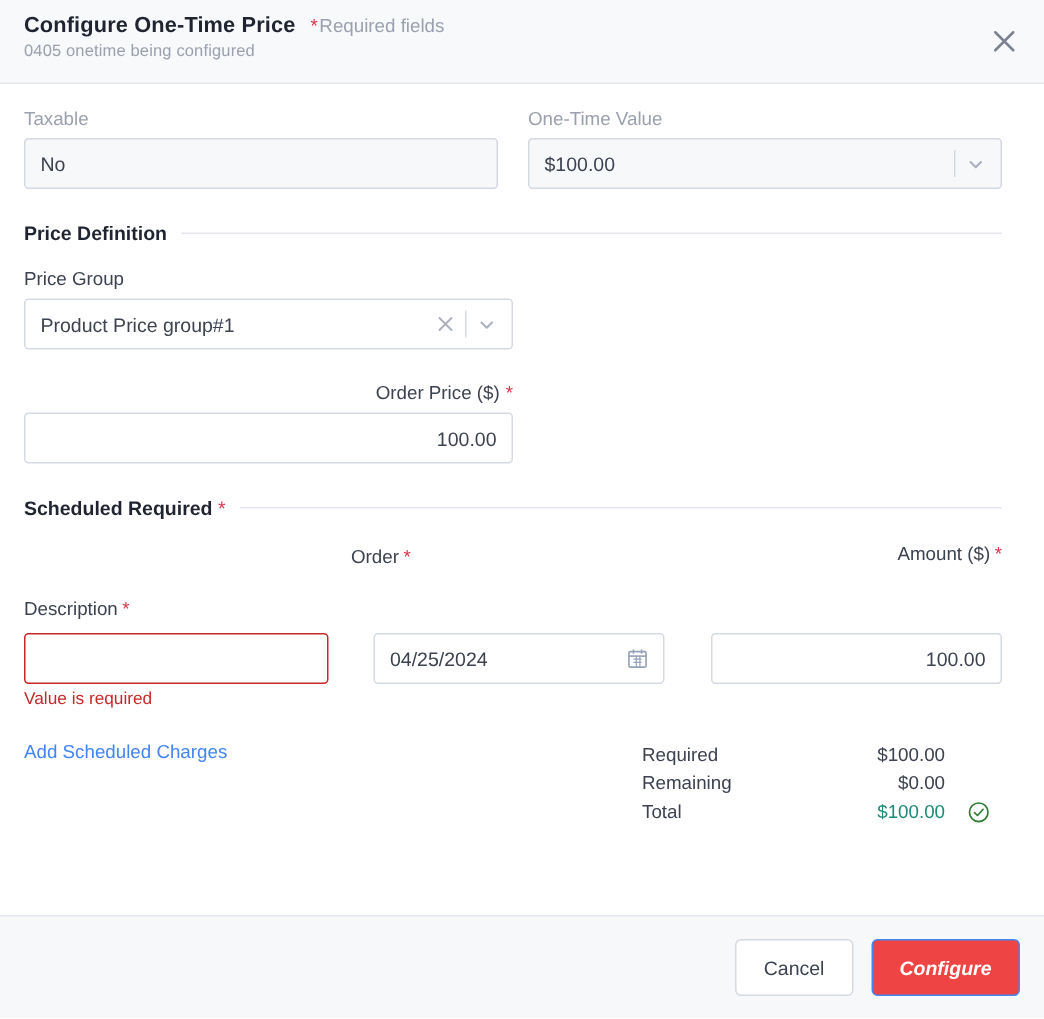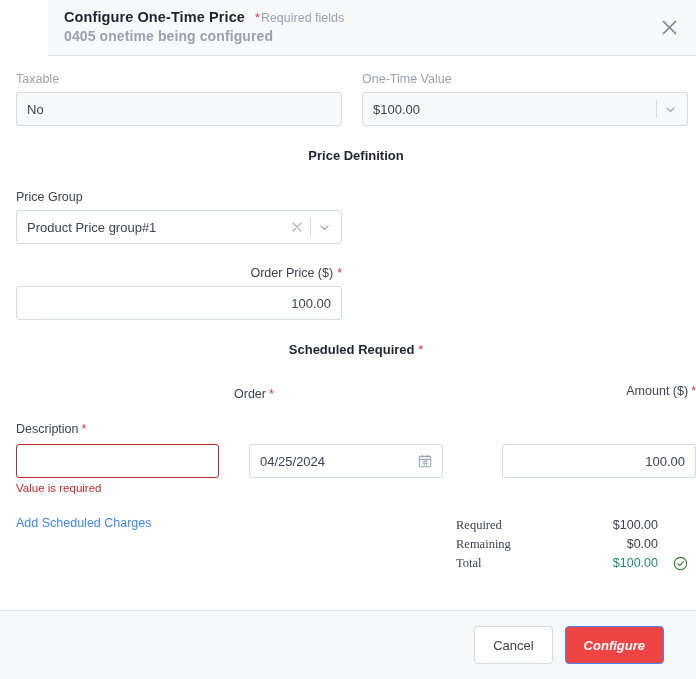--- a/index.html
+++ b/index.html
@@ -19,45 +19,44 @@
   }
 
   
   .hdr {
     background: #f8f9fb;
     border-bottom: 1px solid #e3e6ec;
     padding: 9px 16px 23px 16px;
     position: relative;
     flex: 0 0 auto;
     height: 56px;
-    margin-left: 48px;
   }
   .hdr-row { display: flex; align-items: baseline; gap: 10px; }
   .hdr-title {
     font-size: 14.5px; font-weight: bold; color: #1f2430;
     letter-spacing: .1px;
   }
   .hdr-req { font-size: 12.5px; color: #9aa0ad; white-space: nowrap; }
   .hdr-req .ast { color: #d8344a; font-size: 12.5px; margin-right: 1px; }
   .hdr-sub {
-    font-size: 14px; font-weight: bold; color: #9aa0ad;
+    font-size: 11px; font-weight: normal; color: #9aa0ad;
     margin-top: 3px; letter-spacing: .1px;
   }
   .close-btn {
     position: absolute; right: 12px; top: 12px;
     width: 30px; height: 30px;
     display: flex; align-items: center; justify-content: center;
     cursor: pointer; color: #7b8190;
     background: none; border: none; padding: 0;
   }
 
   
   .body {
     flex: 1 1 auto;
-    padding: 16px 0 0 16px;
+    padding: 16px 28px 0 16px;
     overflow: hidden;
   }
 
   .row { display: flex; gap: 20px; }
   .col-half { width: 326px; }
 
   .fld-label {
     font-size: 12.5px; color: #9aa0ad;
     margin-bottom: 6px; display: block;
   }
@@ -89,21 +88,20 @@
   .cal-ico { display: inline-flex; color: #97a3ba; cursor: pointer; }
 
   .err-msg {
     color: #c62828; font-size: 11.5px; margin-top: 4px;
   }
 
   
   .sec {
     display: flex; align-items: center; gap: 10px;
     margin: 22px 0 16px 0;
-    flex-direction: column;
   }
   .sec-title {
     font-size: 13px; font-weight: bold; color: #1f2430;
     white-space: nowrap;
   }
   .sec-title .ast { color: #d8344a; font-weight: normal; }
   .sec-rule { flex: 1 1 auto; height: 1px; background: #e3e6ec; }
 
   
   .op-block { width: 326px; margin-top: 22px; }
@@ -130,32 +128,32 @@
   .foot-area { display: flex; margin-top: 22px; }
   .add-link {
     color: #4285f4; font-size: 12.5px; cursor: pointer;
     text-decoration: none;
   }
   .totals { margin-left: auto; width: 240px; }
   .tot-row {
     display: flex; align-items: center;
     font-size: 12.5px; color: #3c4250; line-height: 19px;
   }
-  .tot-lbl { width: 110px; font-family: Liberation Serif, serif; }
+  .tot-lbl { width: 110px; }
   .tot-val { width: 92px; text-align: right; }
   .tot-row.total .tot-val { color: #1f8a7a; }
   .tot-chk { width: 30px; text-align: right; color: #2e7d32; display:flex; justify-content:flex-end; }
 
   
   .ftr {
     flex: 0 0 auto; height: 69px;
     background: #f7f8fa;
     border-top: 1px solid #e3e6ec;
     display: flex; align-items: center; justify-content: flex-end;
-    gap: 12px; padding: 0 32px;
+    gap: 12px; padding: 0 16px;
   }
   .btn {
     height: 38px; min-width: 74px;
     border-radius: 4px; font-size: 13px;
     display: inline-flex; align-items: center; justify-content: center;
     cursor: pointer; padding: 0 18px;
     font-family: "Liberation Sans", sans-serif;
   }
   .btn-cancel {
     background: #ffffff; border: 1px solid #d4d9e2; color: #3c4250;

